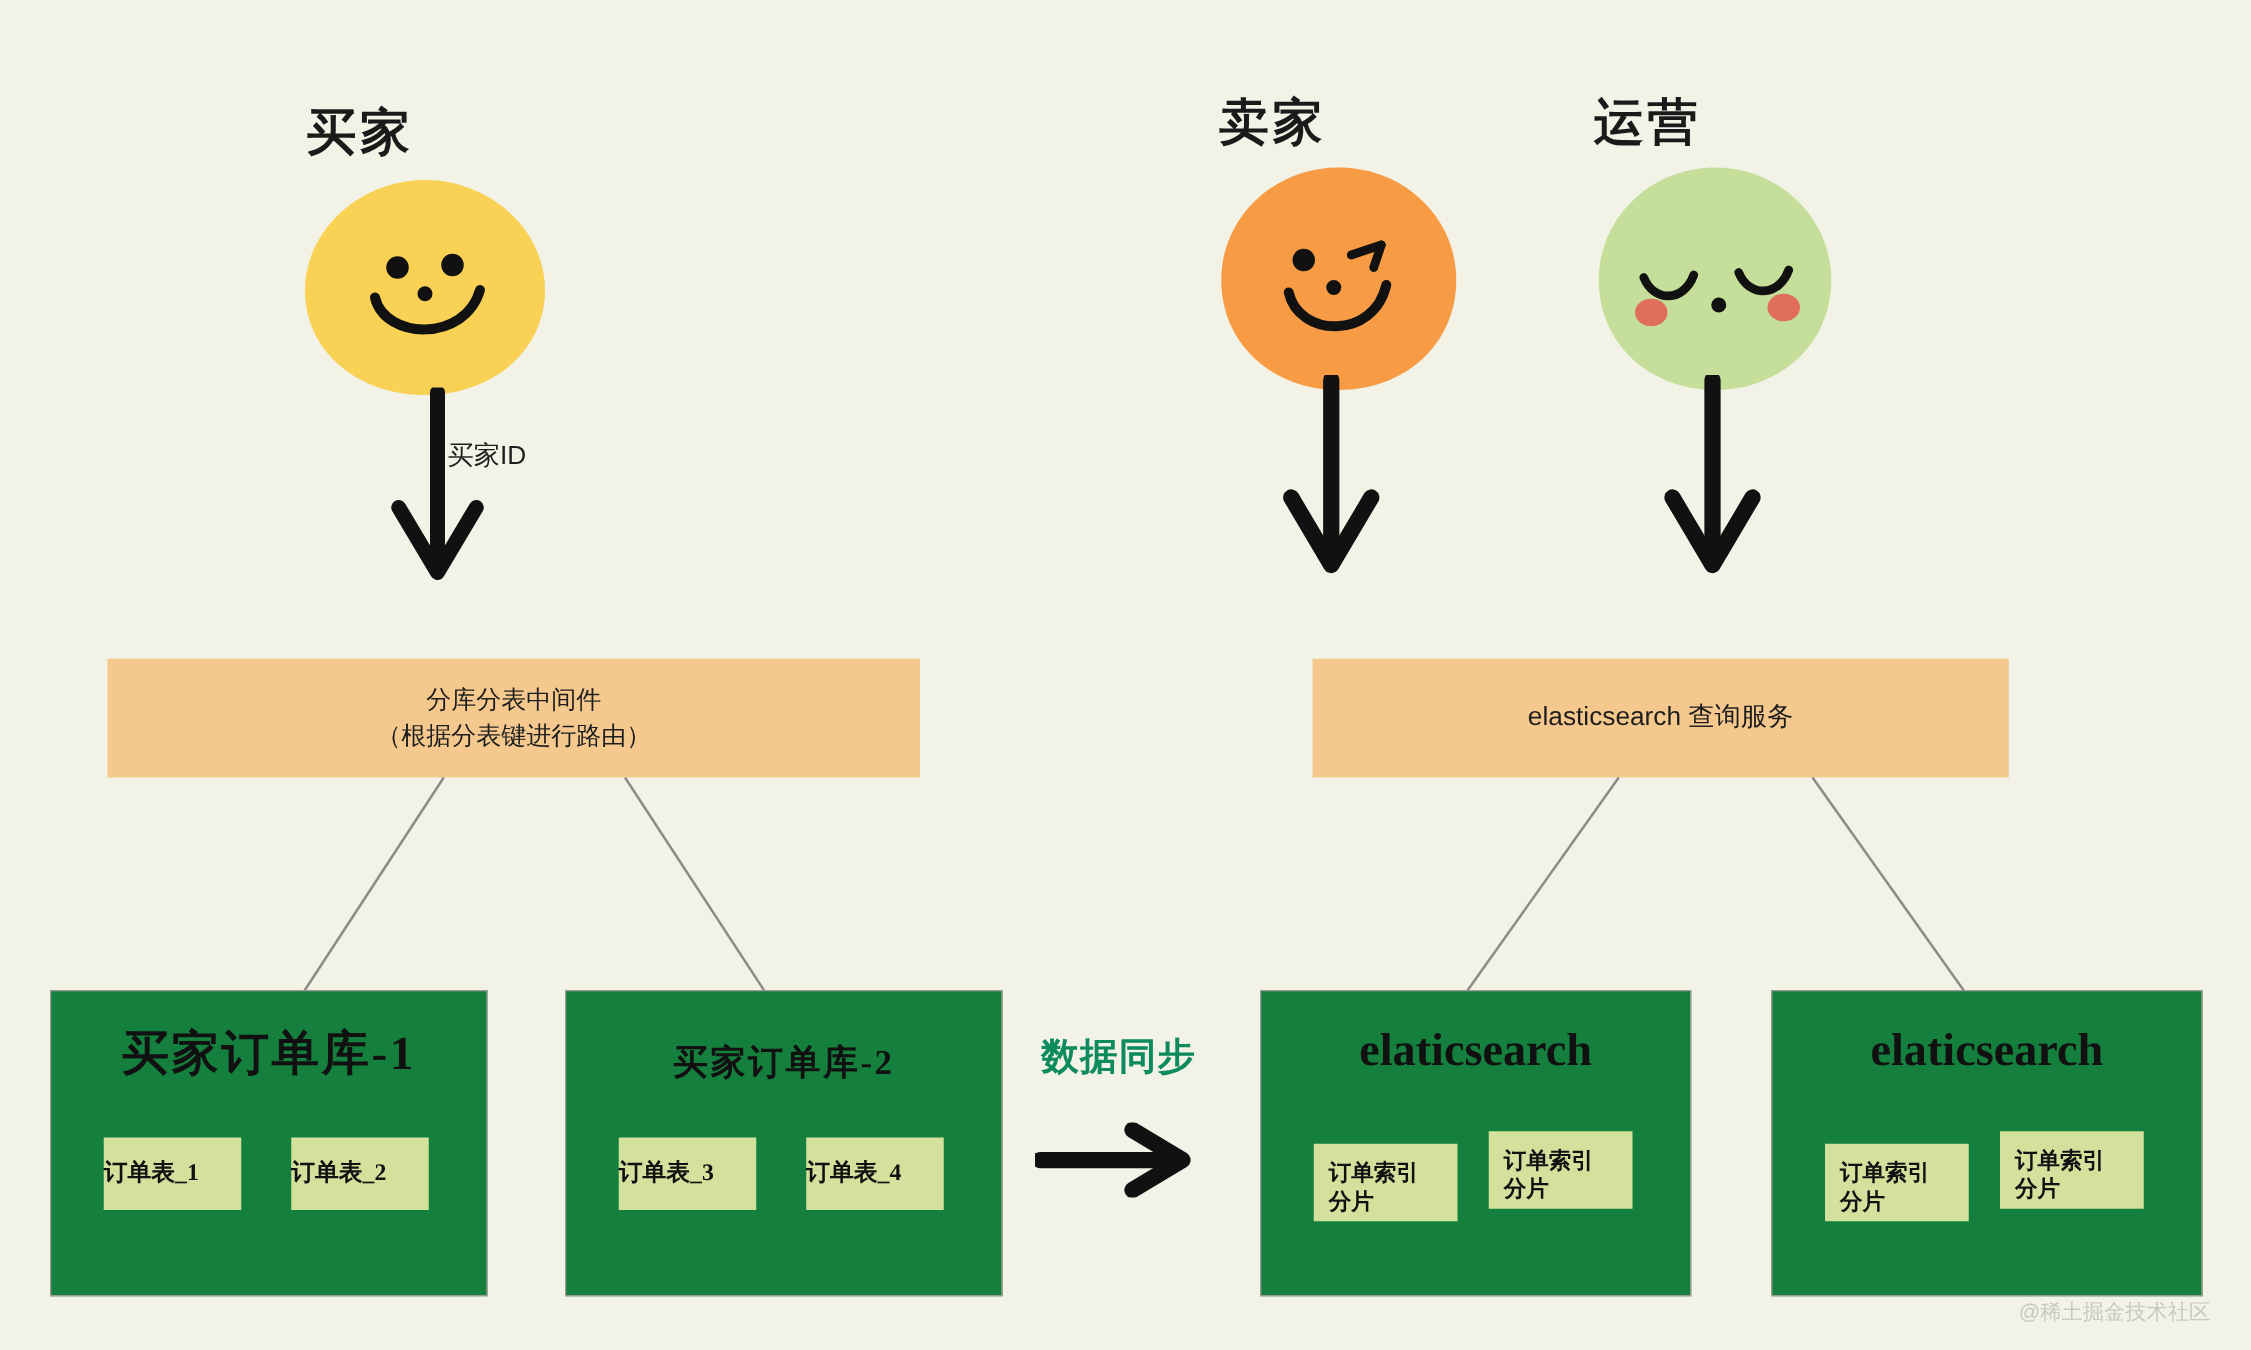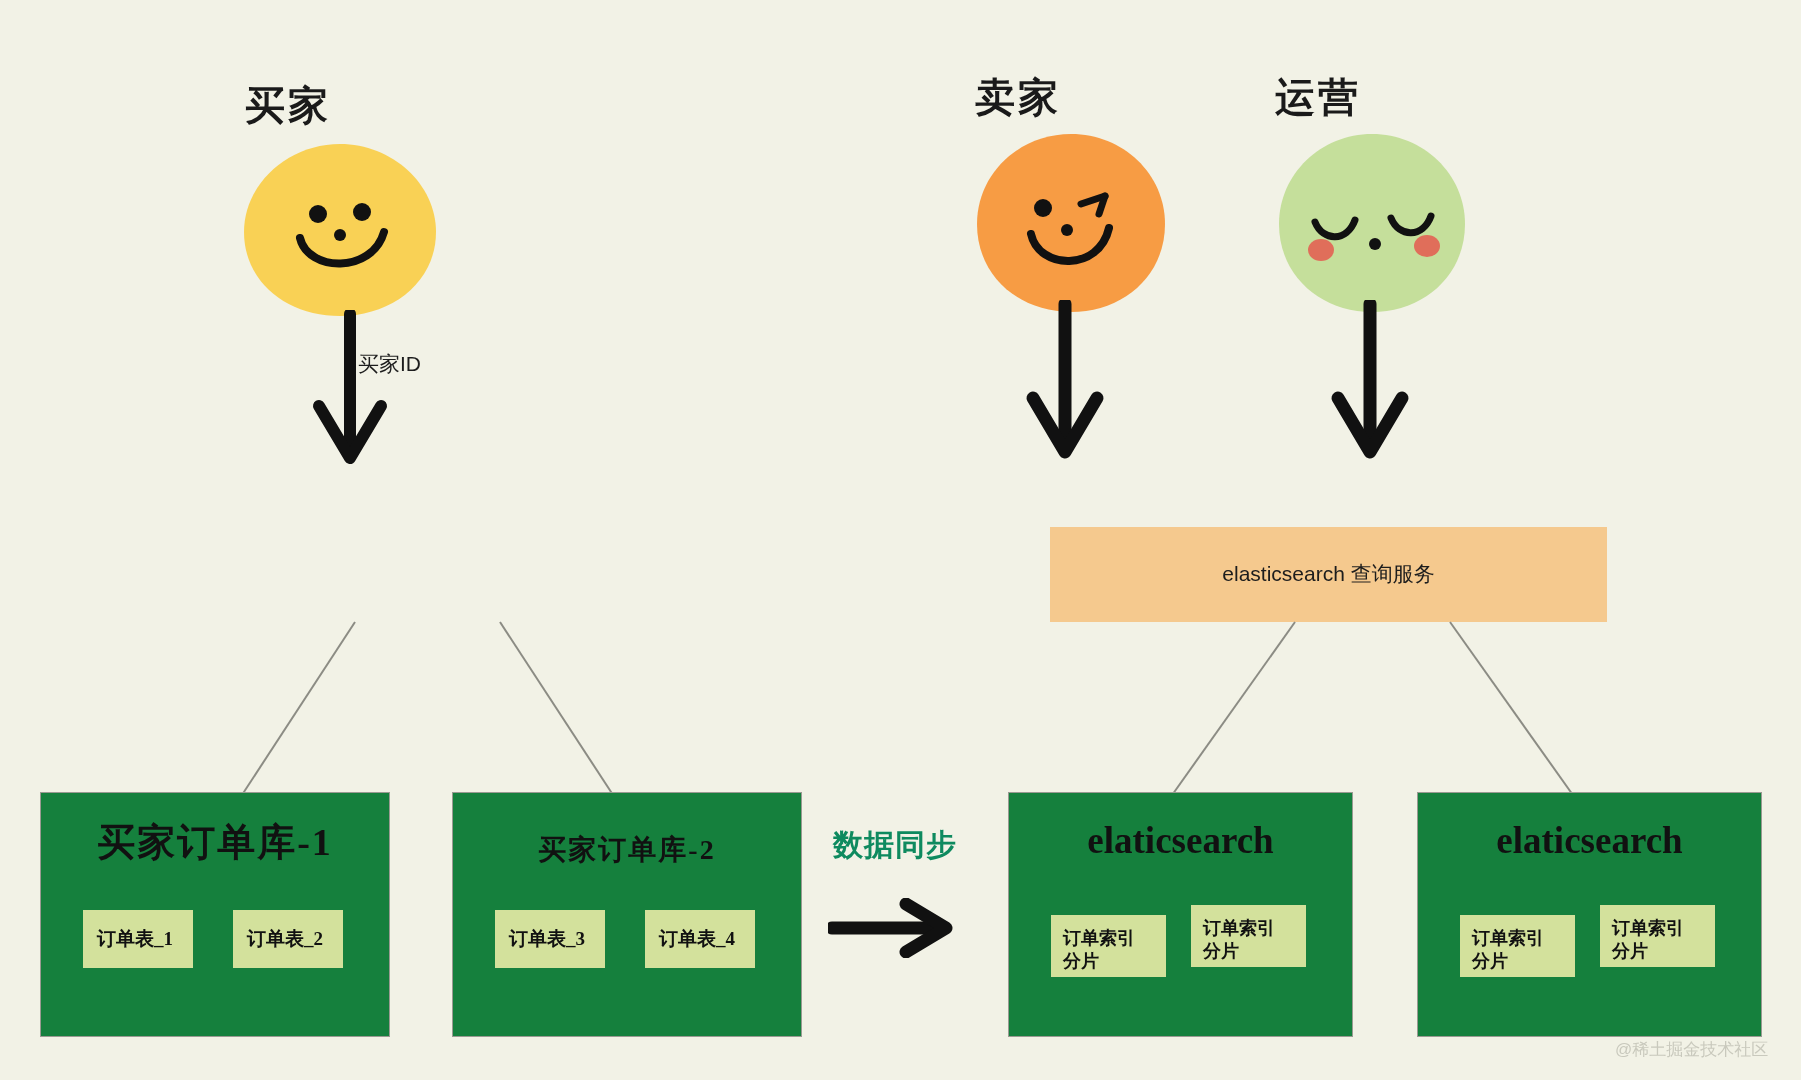--- a/index.html
+++ b/index.html
@@ -79,21 +79,20 @@
   }
   .store-title.cjk { letter-spacing: 2px; }
 
   
   .shard {
     position: absolute;
     background: #D3E19C;
     box-sizing: border-box;
     display: flex;
     align-items: center;
-    padding-left: 14px;
     font-family: "Liberation Serif", serif;
     font-weight: 700;
     color: #111111;
     line-height: 1.25;
   }
 
   
   .sync-label {
     position: absolute;
     color: #0E8A5F;
@@ -160,20 +159,26 @@
   <svg class="arrow-svg" style="left:1020px; top:300px;" width="90" height="165" viewBox="0 0 90 165">
     <path d="M45 4 L45 144" stroke="#111" stroke-width="13" stroke-linecap="round" fill="none"></path>
     <path d="M13 98 L45 152 L77 98" stroke="#111" stroke-width="13" stroke-linecap="round" stroke-linejoin="round" fill="none"></path>
   </svg>
 
   <svg class="arrow-svg" style="left:1325px; top:300px;" width="90" height="165" viewBox="0 0 90 165">
     <path d="M45 4 L45 144" stroke="#111" stroke-width="13" stroke-linecap="round" fill="none"></path>
     <path d="M13 98 L45 152 L77 98" stroke="#111" stroke-width="13" stroke-linecap="round" stroke-linejoin="round" fill="none"></path>
   </svg>
 
+  <div class="service-box" style="left:86px; top:527px; width:650px; height:95px; font-size:20px;">
+    <div>
+      <span class="line">分库分表中间件</span>
+      <span class="line">（根据分表键进行路由）</span>
+    </div>
+  </div>
 
   <div class="service-box" style="left:1050px; top:527px; width:557px; height:95px; font-size:21px;">
     <div>
       <span class="line">elasticsearch 查询服务</span>
     </div>
   </div>
 
   <svg class="connector" style="left:60px; top:620px;" width="700" height="180" viewBox="0 0 700 180">
     <line x1="180" y1="178" x2="295" y2="2" stroke="#8C8C84" stroke-width="2"></line>
     <line x1="555" y1="178" x2="440" y2="2" stroke="#8C8C84" stroke-width="2"></line>

